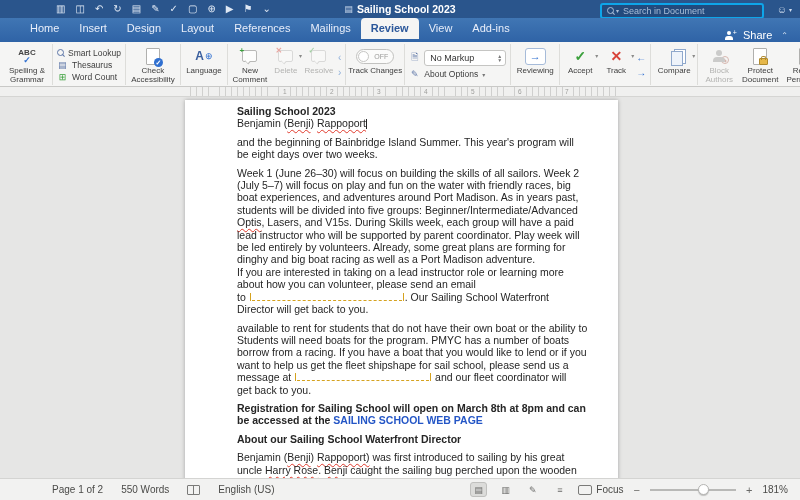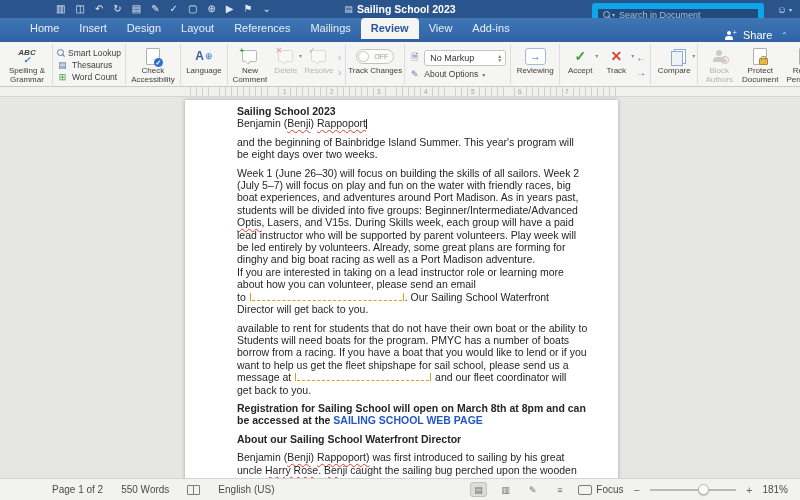--- a/index.html
+++ b/index.html
@@ -5,21 +5,21 @@
   html,body{margin:0;padding:0;}
   body{width:800px;height:500px;overflow:hidden;position:relative;
        font-family:"Liberation Sans",sans-serif;background:#e6e6e5;-webkit-font-smoothing:antialiased;}
   
   .titlebar{height:18px;background:#2a558c;position:relative;display:flex;align-items:center;color:#dfe8f4;}
   .tb-icons{display:flex;gap:10px;margin-left:56px;font-size:10px;line-height:18px;}
   .tbi{cursor:default;}
   .tb-title{position:absolute;left:50%;transform:translateX(-50%);font-size:10.5px;font-weight:bold;color:#fff;
             display:flex;align-items:center;gap:4px;white-space:nowrap;}
   .tb-title .docglyph{font-size:9px;color:#c9d8ec;font-weight:normal;}
-  .tb-search{position:absolute;right:36px;top:2.5px;width:150px;height:12px;background:#224a7d;border:6px solid #0ea5e9;
+  .tb-search{position:absolute;right:36px;top:2.5px;width:150px;height:12px;background:#224a7d;border:2px solid #0ea5e9;
              border-radius:3px;color:#a9bed8;font-size:9px;display:flex;align-items:center;padding:0 5px;gap:4px;}
   .mag{width:5px;height:5px;border:1px solid currentColor;border-radius:50%;position:relative;display:inline-block;flex:none;}
   .mag::after{content:"";position:absolute;width:3px;height:1px;background:currentColor;transform:rotate(45deg);right:-2px;bottom:-1px;}
   .tb-caret{font-size:6px;margin-left:-2px;}
   .tb-smiley{position:absolute;right:8px;font-size:10px;color:#cfdced;display:flex;align-items:center;gap:2px;}
   
   .tabrow{height:24px;background:linear-gradient(#4076b4,#2f63a6);display:flex;align-items:flex-start;padding-left:20px;position:relative;}
   .tab{color:#e8eefa;font-size:11px;padding:4px 10px 5px;border-radius:4px 4px 0 0;white-space:nowrap;cursor:default;}
   .tab.active{background:#f5f5f4;color:#2b579a;font-weight:bold;}
   .share{position:absolute;right:12px;top:11px;color:#fff;font-size:11px;display:flex;align-items:center;gap:9px;}
@@ -35,21 +35,21 @@
   .bigbtn{position:relative;display:flex;flex-direction:column;align-items:center;padding-top:2px;
           font-size:8px;line-height:9px;color:#3d3d3d;text-align:center;cursor:default;}
   .bigbtn .ic{height:20px;display:flex;align-items:center;justify-content:center;font-size:14px;}
   .bigbtn .ddc{position:absolute;top:8px;right:0;font-size:6px;color:#8a8a88;}
   .dis{color:#b3b3b1;}
   .dis .ic{opacity:.45;}
   .stackcol{display:flex;flex-direction:column;justify-content:center;gap:2px;padding:0 2px;}
   .smallbtn{display:flex;align-items:center;gap:4px;font-size:8.5px;color:#3d3d3d;white-space:nowrap;}
   .mini-ic{font-size:9px;width:11px;text-align:center;color:#5e77a8;}
   
-  .abc{font-size:8px;font-weight:bold;color:#444;line-height:8px;font-style:italic;}
+  .abc{font-size:8px;font-weight:bold;color:#444;line-height:8px;}
   .abc .chk{display:block;color:#2f6fd0;font-size:9px;line-height:6px;}
   .mini-doc{width:12px;height:15px;background:#fff;border:1px solid #b0b0ae;border-radius:1px;position:relative;display:inline-block;}
   .badge{position:absolute;font-size:8px;font-weight:bold;line-height:8px;}
   .bubble{width:13px;height:10px;border:1px solid #b9b9b7;border-radius:2px;background:#fdfdfc;position:relative;display:inline-block;}
   .bubble::after{content:"";position:absolute;left:2px;bottom:-3px;width:4px;height:4px;background:#fdfdfc;border-right:1px solid #b9b9b7;border-bottom:1px solid #b9b9b7;transform:rotate(45deg) scaleY(.6);}
   .green{color:#3ba03c;} .red{color:#d84339;} .blue{color:#2f6fd0;} .paleblue{color:#8fb0da;}
   .toggle{width:38px;height:15px;border:1px solid #c2c2c0;border-radius:9px;background:#fbfbfa;position:relative;
           font-size:7px;color:#9a9a98;display:flex;align-items:center;justify-content:flex-end;padding-right:5px;box-sizing:border-box;margin:3px auto 2px;}
   .toggle::before{content:"";position:absolute;left:1px;top:1px;width:11px;height:11px;border-radius:50%;background:#fff;border:1px solid #c6c6c4;box-sizing:border-box;}
   .selectbox{width:82px;height:16px;background:#fff;border:1px solid #c5c5c3;border-radius:3px;font-size:9px;color:#333;
@@ -340,21 +340,21 @@
           <span class="ln"><span>and the beginning of Bainbridge Island Summer. This year's program will</span></span>
           <span class="ln"><span>be eight days over two weeks.</span></span>
         </div>
         <div class="blank"></div>
         <div class="para">
           <span class="ln"><span>Week 1 (June 26–30) will focus on building the skills of all sailors. Week 2</span></span>
           <span class="ln"><span>(July 5–7) will focus on play and fun on the water with friendly races, big</span></span>
           <span class="ln"><span>boat experiences, and adventures around Port Madison. As in years past,</span></span>
           <span class="ln"><span>students will be divided into five groups: Beginner/Intermediate/Advanced</span></span>
           <span class="ln"><span class="spell">Optis</span><span>, Lasers, and V15s. During Skills week, each group will have a paid</span></span>
-          <span class="ln"><span>lead instructor who will be supported by parent volunteers. Play week will</span></span>
+          <span class="ln"><span>lead instructor who will be supported by parent coordinator. Play week will</span></span>
           <span class="ln"><span>be led entirely by volunteers. Already, some great plans are forming for</span></span>
           <span class="ln"><span>dinghy and big boat racing as well as a Port Madison adventure.</span></span>
           <span class="ln"><span>If you are interested in taking on a lead instructor role or learning more</span></span>
           <span class="ln"><span>about how you can volunteer, please send an email</span></span>
           <span class="ln"><span>to </span><span class="redacted" style="width: 150px;"></span><span>. Our Sailing School Waterfront</span></span>
           <span class="ln"><span>Director will get back to you.</span></span>
         </div>
         <div class="blank"></div>
         <div class="para">
           <span class="ln"><span>available to rent for students that do not have their own boat or the ability to</span></span>

